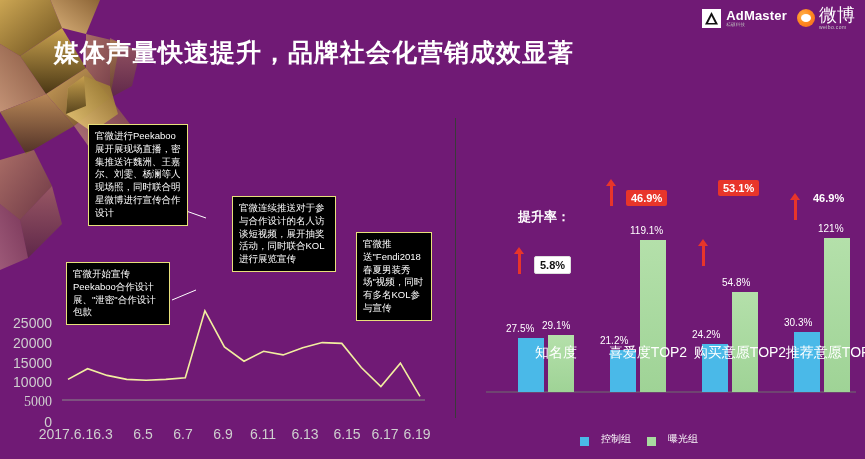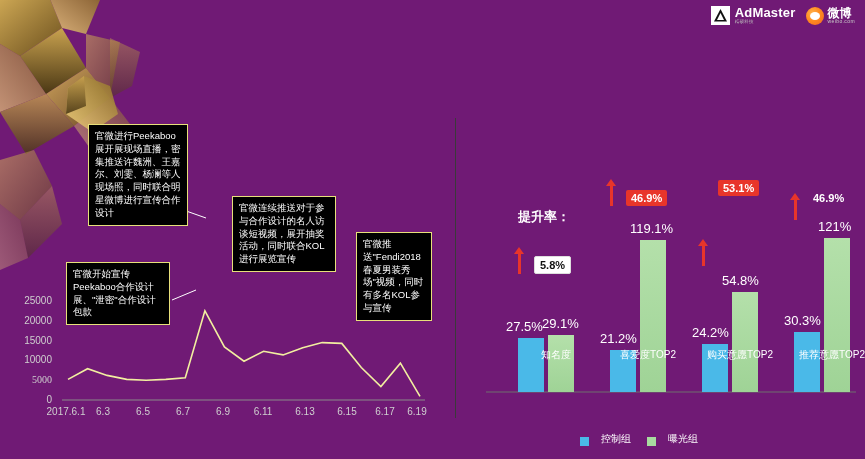--- a/index.html
+++ b/index.html
@@ -35,39 +35,39 @@
   .weibo-eye {
     width:18px;height:18px;border-radius:50%;
     background:radial-gradient(circle at 35% 35%, #ffb24d 0%, #ff8b1f 45%, #f26522 100%);
     position:relative;
   }
   .weibo-eye::after{
     content:""; position:absolute; left:4px; top:5px; width:10px;height:8px;border-radius:50%;
     background:#fff;
   }
   .weibo-txt{ line-height:1.05; }
-  .weibo-txt .w1{ font-size:12px; color:#fff; font-weight:bold;}
+  .weibo-txt .w1{ font-size:18px; color:#fff; font-weight:normal;}
   .weibo-txt .w2{ font-size:5px; color:#c9c9c9; letter-spacing:.4px;}
 
   .page-title {
     position:absolute; left:54px; top:36px;
     font-size:25px; font-weight:bold; color:#ffffff;
     letter-spacing:1px;
     z-index:15;
   }
 
   .divider-v {
     position:absolute; left:455px; top:118px; width:1px; height:300px;
     background:#3a3a3a; z-index:5;
   }
 
   
   .linechart { position:absolute; left:0px; top:110px; width:455px; height:330px; }
   .lc-svg { position:absolute; left:0; top:0; }
-  .ytick, .xtick { position:absolute; color:#cfcfcf; font-size:10px; }
+  .ytick, .xtick { position:absolute; color:#cfcfcf; font-size:14px;margin-top:20px; }
   .ytick { text-align:right; width:50px; }
   .xtick { text-align:center; }
 
   
   .callout {
     position:absolute;
     background:#000;
     border:1px solid #e8e07a;
     color:#fff;
     font-size:9.5px;
@@ -79,22 +79,22 @@
   
   .barchart { position:absolute; left:456px; top:118px; width:409px; height:330px; }
   .lift-label { position:absolute; left:62px; top:90px; font-size:13px; color:#fff; font-weight:bold; }
   .bar-group { position:absolute; bottom:56px; }
   .bar { position:absolute; bottom:0; width:26px; }
   .bar.blue { background:#4ab9e8; }
   .bar.green {
     background:#a8dba0;
     background:linear-gradient(180deg,#b4e0aa 0%, #9fd396 100%);
   }
-  .bar-val { position:absolute; font-size:13px; color:#fff; white-space:nowrap; }
-  .group-label { position:absolute; bottom:30px; font-size:10px; color:#fff; text-align:center; width:120px; }
+  .bar-val { position:absolute; font-size:10px; color:#fff; white-space:nowrap; }
+  .group-label { position:absolute; bottom:30px; font-size:14px; color:#fff; text-align:center; width:120px; }
 
   .lift-badge {
     position:absolute; font-size:11px; font-weight:bold; white-space:nowrap;
     padding:2px 5px; border-radius:2px;
   }
   .lift-badge.red { background:#e8352a; color:#fff; }
   .lift-badge.box { background:#fff; color:#111; border:1px solid #ddd; }
   .lift-badge.plain { color:#fff; background:transparent; }
   .arrow-stem { position:absolute; background:#e8352a; width:3px; }
   .arrow-head {
@@ -164,20 +164,21 @@
     </div>
     <div class="weibo">
       <div class="weibo-eye"></div>
       <div class="weibo-txt">
         <div class="w1">微博</div>
         <div class="w2">weibo.com</div>
       </div>
     </div>
   </div>
 
+  <div class="page-title">媒体声量快速提升，品牌社会化营销成效显著</div>
 
   <div class="divider-v"></div>
 
   <div class="linechart">
     <svg class="lc-svg" width="455" height="330" viewBox="0 0 455 330">
 
       <line x1="62" y1="290" x2="425" y2="290" stroke="#8a8a8a" stroke-width="1"></line>
 
       <polyline id="lc-line" fill="none" stroke="#f2efa0" stroke-width="1.6" points="68.0,269.4 87.6,258.7 107.1,265.4 126.7,269.4 146.2,270.2 165.8,269.4 185.3,267.8 204.9,200.9 224.4,236.9 244.0,251.2 263.6,241.3 283.1,244.9 302.7,237.7 322.2,232.6 341.8,233.4 361.3,257.5 380.9,276.5 400.4,253.2 420.0,286.4"></polyline>
     </svg>

